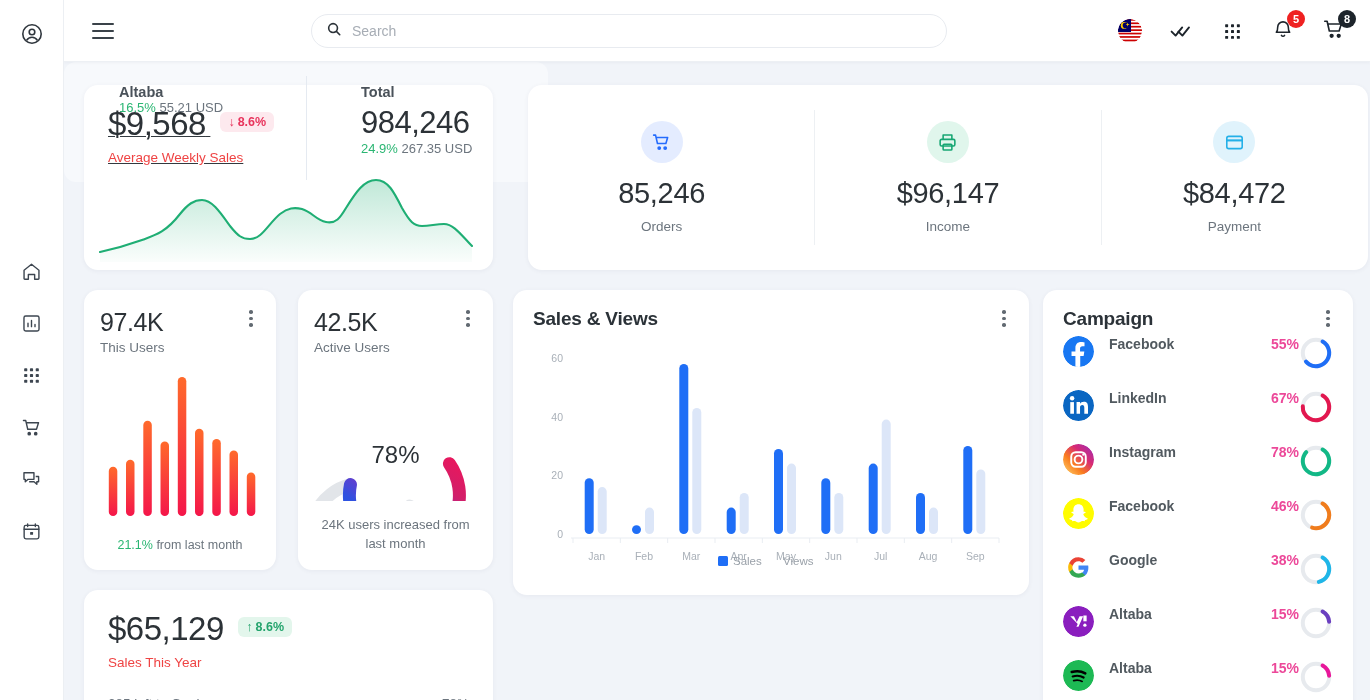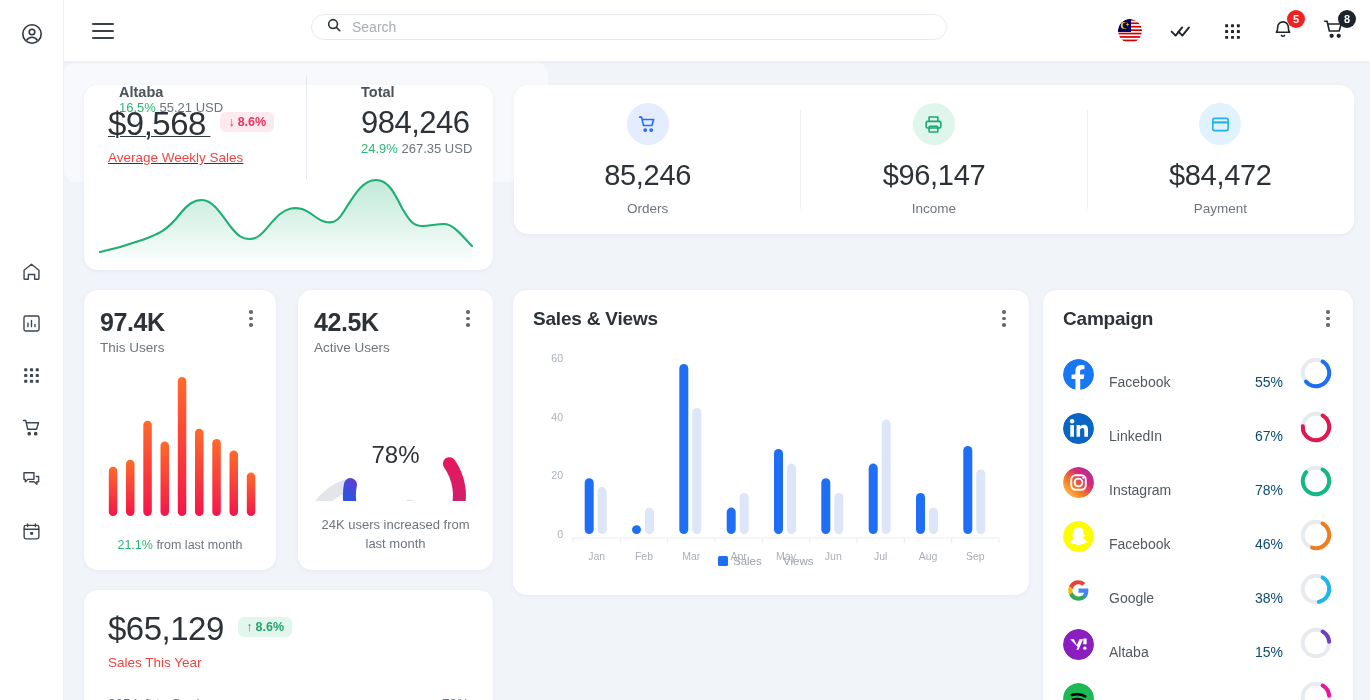--- a/index.html
+++ b/index.html
@@ -43,21 +43,21 @@
     margin-left: 28px; width: 34px; height: 34px; cursor: pointer;
     display: flex; flex-direction: column; justify-content: center; gap: 5px;
   }
   #hamburger i { display: block; height: 2px; background: #3a4249; border-radius: 2px; }
   #hamburger i:nth-child(1){ width: 22px; }
   #hamburger i:nth-child(2){ width: 22px; }
   #hamburger i:nth-child(3){ width: 22px; }
 
   #searchwrap {
     position: absolute; left: 247px; top: 14px;
-    width: 636px; height: 26px;
+    width: 636px; height: 34px;
     border: 1px solid #e8ebf0; border-radius: 17px;
     background: #fff; display: flex; align-items: center; padding: 0 14px;
   }
   #searchwrap svg { flex: none; color: #2b3238; }
   #search-input {
     border: none; outline: none; background: transparent;
     font-family: "Liberation Sans", sans-serif; font-size: 14px;
     color: #4a5158; margin-left: 10px; width: 100%;
   }
   #search-input::placeholder { color: #a7adb5; }
@@ -95,36 +95,36 @@
   
   #card-weekly { left: 20px; top: 23px; width: 409px; height: 185px; overflow: hidden; }
   .big-num { font-size: 33px; font-weight: 400; letter-spacing: -.5px; color: #2c3237; }
   .chip { display: inline-flex; align-items: center; gap: 3px; font-size: 12.5px;
           font-weight: 600; border-radius: 6px; padding: 3px 8px; vertical-align: 9px; margin-left: 10px; }
   .chip.down { background: #fde9ee; color: #e8345c; }
   .chip.up   { background: #e3f6ec; color: #24a46d; }
   .sub-label { font-size: 13.5px; color: #ef4444; margin-top: 7px; }
 
   
-  #card-stats { left: 450px; top: 23px; width: 840px; height: 149px; display: flex; gap: 19px; }
+  #card-stats { left: 464px; top: 23px; width: 840px; height: 185px; display: flex; gap: 19px; }
   .stat { flex: 1; display: flex; flex-direction: column; align-items: center; justify-content: center;
           position: relative; }
   .stat + .stat::before {
     content: ""; position: absolute; left: 0; top: 25px; bottom: 25px; width: 1px; background: #edf0f3;
   }
   .stat-ico { width: 42px; height: 42px; border-radius: 50%; display: flex;
               align-items: center; justify-content: center; margin-bottom: 14px; }
   .stat-val { font-size: 29px; color: #2c3237; font-weight: 400; letter-spacing: -.3px; }
   .stat-cap { font-size: 13.5px; color: #6c757e; margin-top: 9px; }
 
   
   #card-total { left: 20px; top: 228px; width: 192px; height: 280px; padding: 18px 16px; }
   
   #card-active { left: 234px; top: 228px; width: 195px; height: 280px; padding: 18px 16px; }
-  .mini-num { font-size: 25px; color: #2c3237; letter-spacing: -.4px; font-weight: bold; }
+  .mini-num { font-size: 25px; color: #2c3237; letter-spacing: -.4px; }
   .mini-cap { font-size: 13.5px; color: #6c757e; margin-top: 3px; }
   .foot-note { font-size: 13px; color: #6c757e; text-align: center; line-height: 1.45; }
   .accent-green { color: #2bb673; }
 
   
   #card-sv { left: 449px; top: 228px; width: 516px; height: 305px; padding: 18px 20px; }
   .card-title { font-size: 19px; font-weight: 700; color: #2b3238; letter-spacing: -.2px; }
 
   
   #card-my { left: 465px; top: 549px; width: 484px; height: 120px;
@@ -134,25 +134,25 @@
   .my-head { font-size: 14.5px; font-weight: 600; color: #4a525a; }
   .my-val  { font-size: 31px; color: #2c3237; margin-top: 5px; letter-spacing: -.5px; }
   .my-sub  { font-size: 13px; color: #6c757e; }
 
   
   #card-year { left: 20px; top: 528px; width: 409px; height: 130px; padding: 20px 24px; }
   .goal-row { display: flex; justify-content: space-between; font-size: 13.5px; color: #6c757e; margin-top: 26px; }
 
   
   #card-camp { left: 979px; top: 228px; width: 310px; height: 430px; padding: 18px 20px; overflow: hidden; }
-  .camp-row { display: flex; align-items: flex-end; height: 54px; }
+  .camp-row { display: flex; align-items: flex-start; height: 54px; font-weight: bold; }
   .camp-logo { width: 31px; height: 31px; border-radius: 50%; flex: none;
                display: flex; align-items: center; justify-content: center; overflow: hidden; }
   .camp-name { font-size: 14px; color: #51595f; margin-left: 15px; flex: 1; }
-  .camp-pct  { font-size: 14px; color: #0c4a6e; margin-right: 16px; }
+  .camp-pct  { font-size: 14px; color: #ec4899; margin-right: 0; }
 
   
   svg.chart { display: block; }
   .ax-txt { font-size: 10.5px; fill: #a9b0b8; font-family: "Liberation Sans", sans-serif; }
   .lg-txt { font-size: 11.5px; fill: #9aa1a9; font-family: "Liberation Sans", sans-serif; }
   .gauge-txt { font-size: 24px; fill: #2c3237; font-family: "Liberation Sans", sans-serif; }
 </style>
 </head>
 <body>
 

